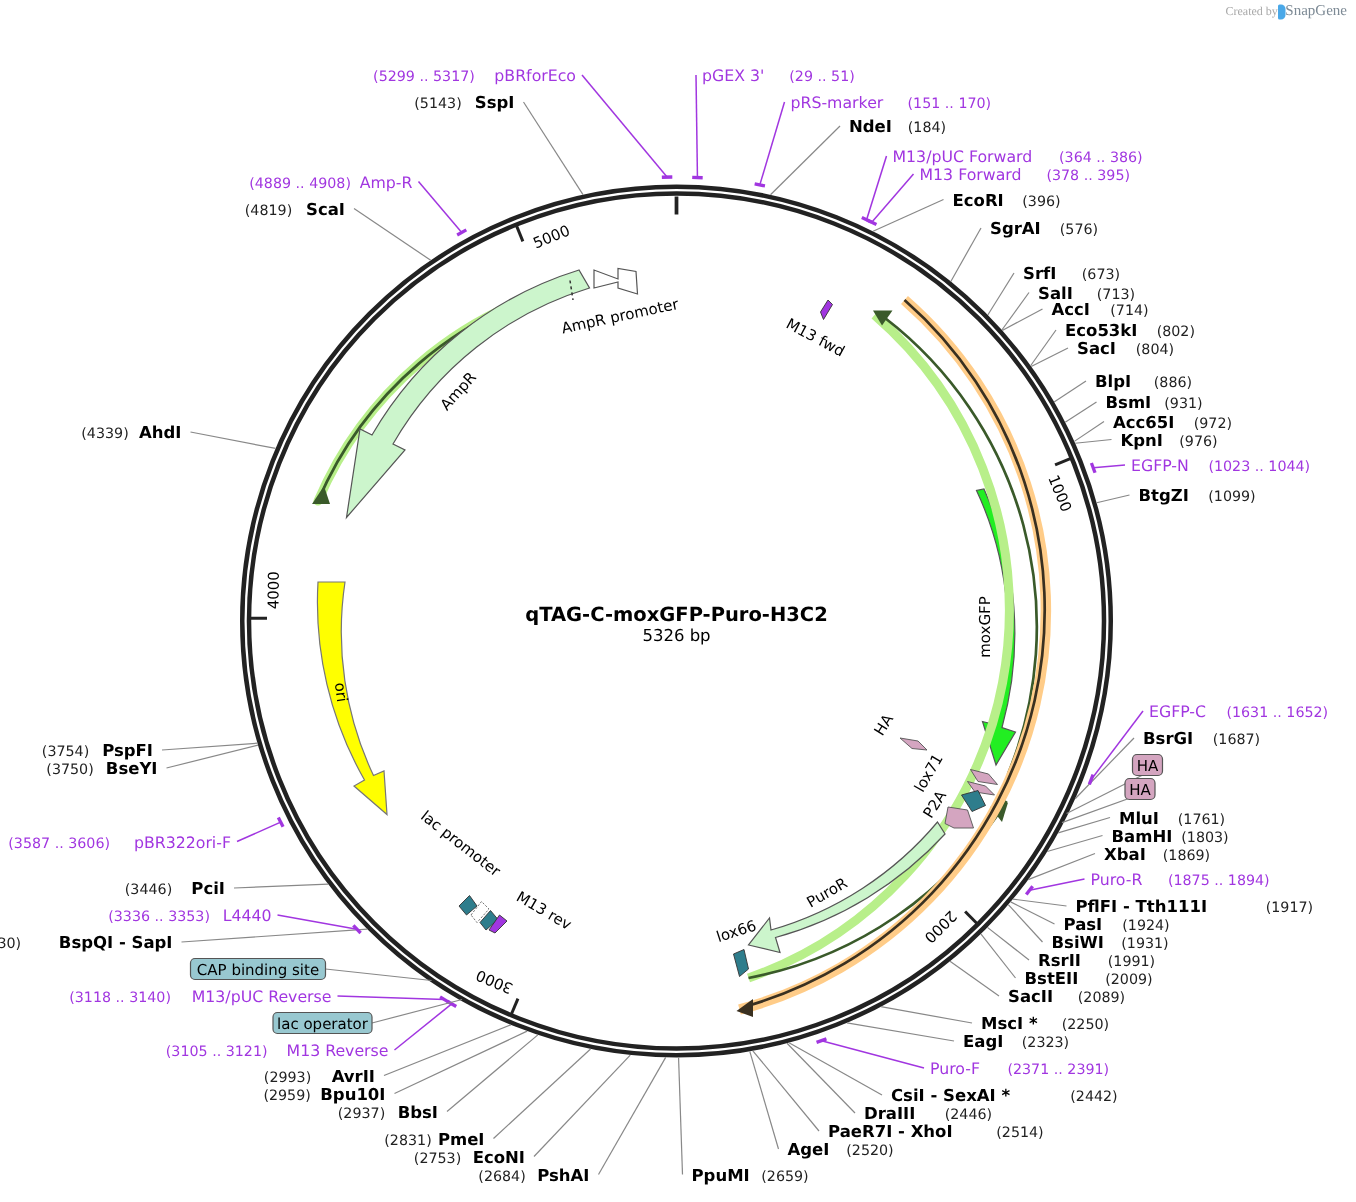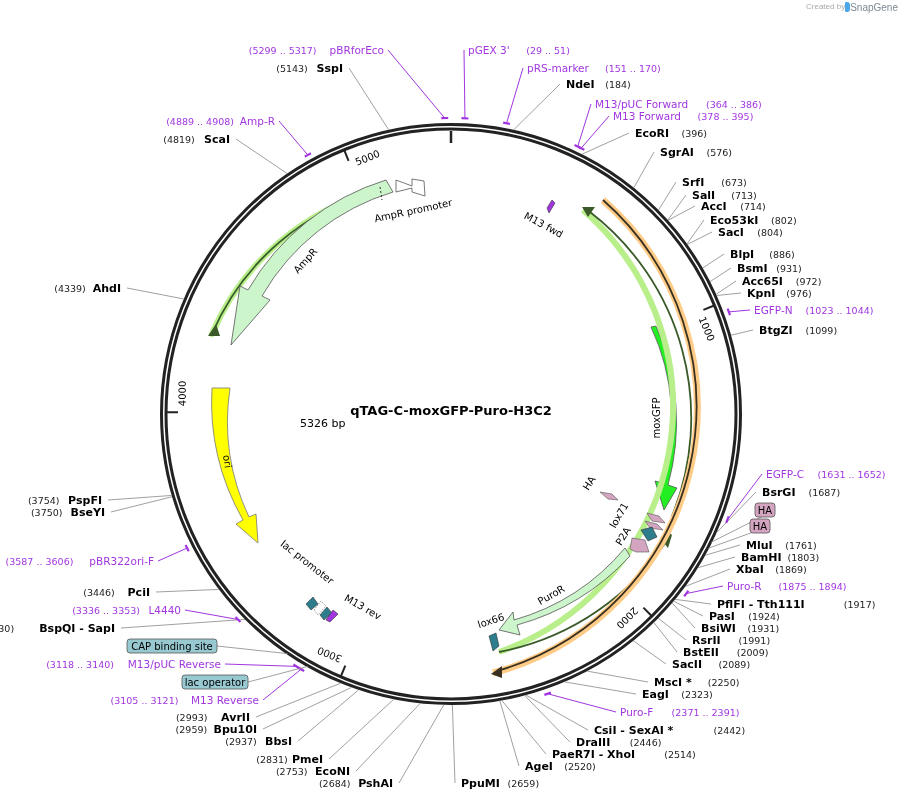--- a/index.html
+++ b/index.html
@@ -1,25 +1,25 @@
 <!DOCTYPE html>
 <html><head>
 <meta charset="utf-8">
 <style>
   html, body { margin: 0; padding: 0; background: #ffffff; }
   body { width: 904px; height: 801px; position: relative; overflow: hidden;
          font-family: "DejaVu Sans", "Liberation Sans", sans-serif; }
   #map { position: absolute; left: 0; top: 0; width: 904px; height: 801px; }
   .credit { position: absolute; right: 6px; top: 2px; font-size: 8px; color: #a8a8a8;
-            font-family: Liberation Sans, sans-serif; display: flex; align-items: flex-start; gap: 0; }
+            font-family: Liberation Serif, serif; display: flex; align-items: center; gap: 0; }
   .credit .brand { font-size: 10px; color: #7d8a95; }
   .credit .logo { width: 5px; height: 10px; background: #4aa8e8; border-radius: 1px 3px 3px 1px; display: inline-block; }
   .title { position: absolute; left: 300px; width: 302px; top: 403px; text-align: center;
            font-weight: bold; font-size: 13px; color: #000; }
-  .subtitle { position: absolute; left: 300px; width: 302px; top: 417px; text-align: left;
+  .subtitle { position: absolute; left: 300px; width: 302px; top: 417px; text-align: center;
               font-size: 11px; color: #000; }
   svg text { font-family: "DejaVu Sans", "Liberation Sans", sans-serif; }
   .enz-name { font-weight: bold; font-size: 11px; fill: #000; }
   .enz-pos { font-size: 9.5px; fill: #222; }
   .primer-lbl { font-size: 10.5px; fill: #a136e0; }
   .primer-pos { font-size: 9.5px; fill: #a136e0; }
   .feat-lbl { font-size: 10px; fill: #000; }
   .tick-lbl { font-size: 10px; fill: #000; }
   .box-lbl { font-size: 10px; fill: #000; }
 </style>

